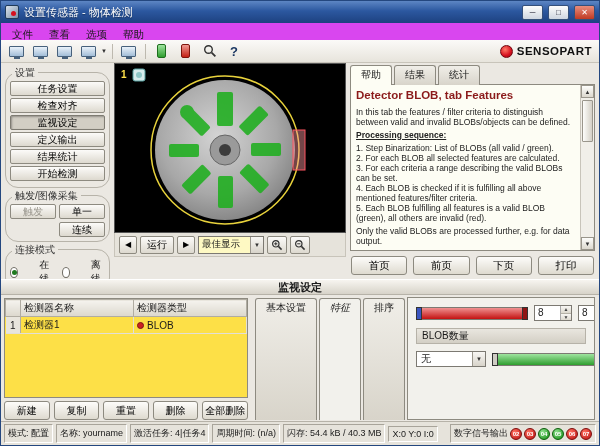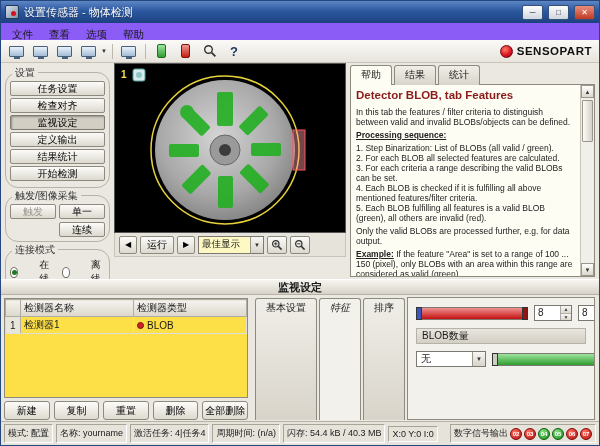--- a/index.html
+++ b/index.html
@@ -8,21 +8,21 @@
 
   
   .titlebar { position:absolute; top:0; left:0; right:0; height:22px; background:linear-gradient(#5d86c4,#2c58a0 45%,#1d4180); display:flex; align-items:center; gap:5px; padding:0 4px; color:#fff; }
   .app-icon { width:14px; height:14px; border:1px solid #203a58; border-radius:2px; background:linear-gradient(135deg,#d9e2ec,#7e92a8); position:relative; }
   .app-icon::after { content:""; position:absolute; right:2px; bottom:2px; width:5px; height:5px; border-radius:50%; background:#d6101f; }
   .title-text { flex:1; font-size:11px; text-shadow:0 1px 1px rgba(0,0,0,.4); white-space:nowrap; overflow:hidden; }
   .win-btn { width:21px; height:15px; display:flex; align-items:center; justify-content:center; font-size:8px; color:#223; background:linear-gradient(#fdfdfc,#cfd6e0); border:1px solid #35507a; border-radius:2px; }
   .win-btn.close { background:linear-gradient(#e98d7c,#c03a23); color:#fff; }
 
   
-  .menubar { position:absolute; top:22px; left:0; right:0; height:25px; background:#8b5cf6; border-bottom:1px solid #d9d5cc; display:flex; align-items:center; padding:0 3px; font-size:10.5px; }
+  .menubar { position:absolute; top:22px; left:0; right:0; height:25px; background:#d946ef; border-bottom:1px solid #d9d5cc; display:flex; align-items:center; padding:0 3px; font-size:10.5px; }
   .menu-item { padding:1px 8px; }
   .toolbar { position:absolute; top:39px; left:0; right:0; height:23px; background:linear-gradient(#fbfaf8,#e7e4dc); border-bottom:1px solid #c8c4ba; display:flex; align-items:center; gap:2px; padding:0 4px; }
   .tbtn { width:22px; height:19px; display:flex; align-items:center; justify-content:center; border:1px solid transparent; border-radius:2px; }
   .tsep { width:1px; height:15px; background:#bdb9af; margin:0 3px; }
   .mon { width:15px; height:11px; border:1px solid #47617c; border-radius:1px; background:linear-gradient(#eaf2fa,#a3bed8); position:relative; }
   .mon::after { content:""; position:absolute; left:4px; bottom:-3px; width:6px; height:2px; background:#47617c; }
   .chip { width:9px; height:14px; border-radius:2px; }
   .chip.green { background:linear-gradient(#9fe49f,#2f9e2f); border:1px solid #1d6e1d; }
   .chip.red { background:linear-gradient(#f09a92,#c42015); border:1px solid #7e150d; }
   .caret { font-size:6px; color:#333; }
@@ -299,20 +299,26 @@
 
         </div>
         <div class="scrollbar">
           <span class="sb-btn">▲</span>
           <span class="sb-track">
               <span class="sb-thumb"></span>
             </span>
           <span class="sb-btn">▼</span>
         </div>
       </div>
+      <div class="helpbuttons">
+        <button class="btn">首页</button>
+        <button class="btn">前页</button>
+        <button class="btn">下页</button>
+        <button class="btn">打印</button>
+      </div>
     </div>
   </div>
 
   <div class="monitor-header">监视设定</div>
 
   <div class="bottom">
     <div class="bleft">
       <div class="tablebox">
         <table>
           <thead>

